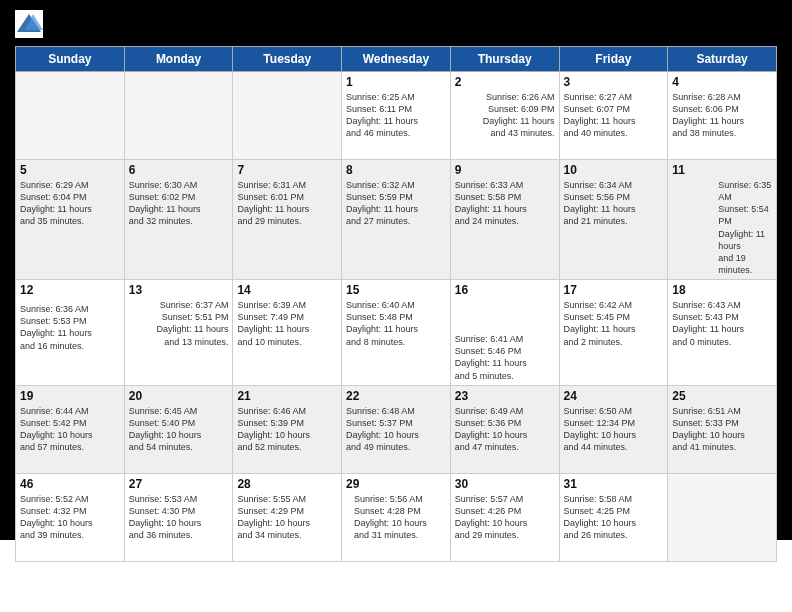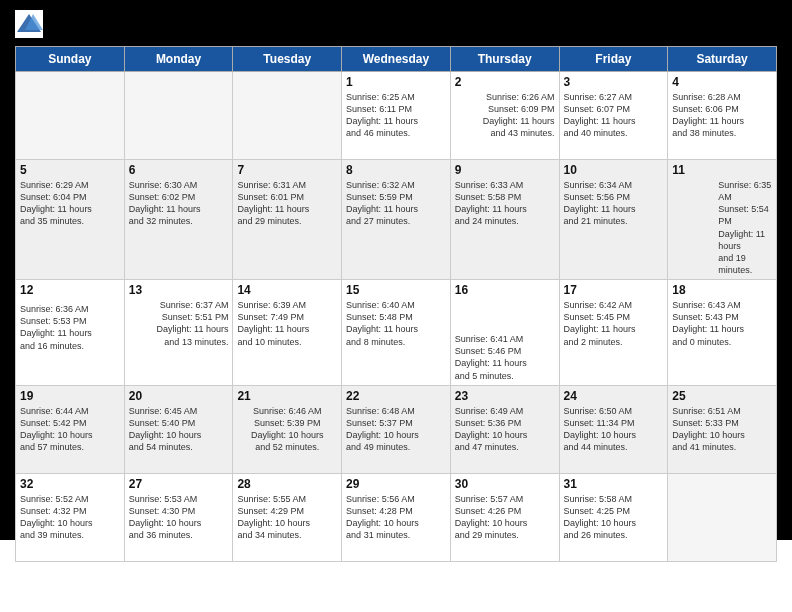--- a/index.html
+++ b/index.html
@@ -278,21 +278,21 @@
           </td>
           <td>
             <div class="day-num">20</div>
             <div class="day-info" style="white-space: pre-line;">Sunrise: 6:45 AM
 Sunset: 5:40 PM
 Daylight: 10 hours
 and 54 minutes.</div>
           </td>
           <td>
             <div class="day-num">21</div>
-            <div class="day-info" style="white-space: pre-line; text-align: center;">Sunrise: 6:46 AM
+            <div class="day-info" style="white-space: pre-line;">Sunrise: 6:46 AM
 Sunset: 5:39 PM
 Daylight: 10 hours
 and 52 minutes.</div>
           </td>
           <td>
             <div class="day-num">22</div>
             <div class="day-info" style="white-space: pre-line;">Sunrise: 6:48 AM
 Sunset: 5:37 PM
 Daylight: 10 hours
 and 49 minutes.</div>
@@ -300,35 +300,35 @@
           <td>
             <div class="day-num">23</div>
             <div class="day-info" style="white-space: pre-line;">Sunrise: 6:49 AM
 Sunset: 5:36 PM
 Daylight: 10 hours
 and 47 minutes.</div>
           </td>
           <td>
             <div class="day-num">24</div>
             <div class="day-info" style="white-space: pre-line;">Sunrise: 6:50 AM
-Sunset: 11:34 PM
+Sunset: 12:34 PM
 Daylight: 10 hours
 and 44 minutes.</div>
           </td>
           <td>
             <div class="day-num">25</div>
             <div class="day-info" style="white-space: pre-line;">Sunrise: 6:51 AM
 Sunset: 5:33 PM
 Daylight: 10 hours
 and 41 minutes.</div>
           </td>
         </tr>
         <tr>
           <td>
-            <div class="day-num">32</div>
+            <div class="day-num">46</div>
             <div class="day-info" style="white-space: pre-line;">Sunrise: 5:52 AM
 Sunset: 4:32 PM
 Daylight: 10 hours
 and 39 minutes.</div>
           </td>
           <td>
             <div class="day-num">27</div>
             <div class="day-info" style="white-space: pre-line;">Sunrise: 5:53 AM
 Sunset: 4:30 PM
 Daylight: 10 hours
@@ -336,21 +336,21 @@
           </td>
           <td>
             <div class="day-num">28</div>
             <div class="day-info" style="white-space: pre-line;">Sunrise: 5:55 AM
 Sunset: 4:29 PM
 Daylight: 10 hours
 and 34 minutes.</div>
           </td>
           <td>
             <div class="day-num">29</div>
-            <div class="day-info" style="white-space: pre-line;">Sunrise: 5:56 AM
+            <div class="day-info" style="white-space: pre-line; margin-left: 8px;">Sunrise: 5:56 AM
 Sunset: 4:28 PM
 Daylight: 10 hours
 and 31 minutes.</div>
           </td>
           <td>
             <div class="day-num">30</div>
             <div class="day-info" style="white-space: pre-line;">Sunrise: 5:57 AM
 Sunset: 4:26 PM
 Daylight: 10 hours
 and 29 minutes.</div>

